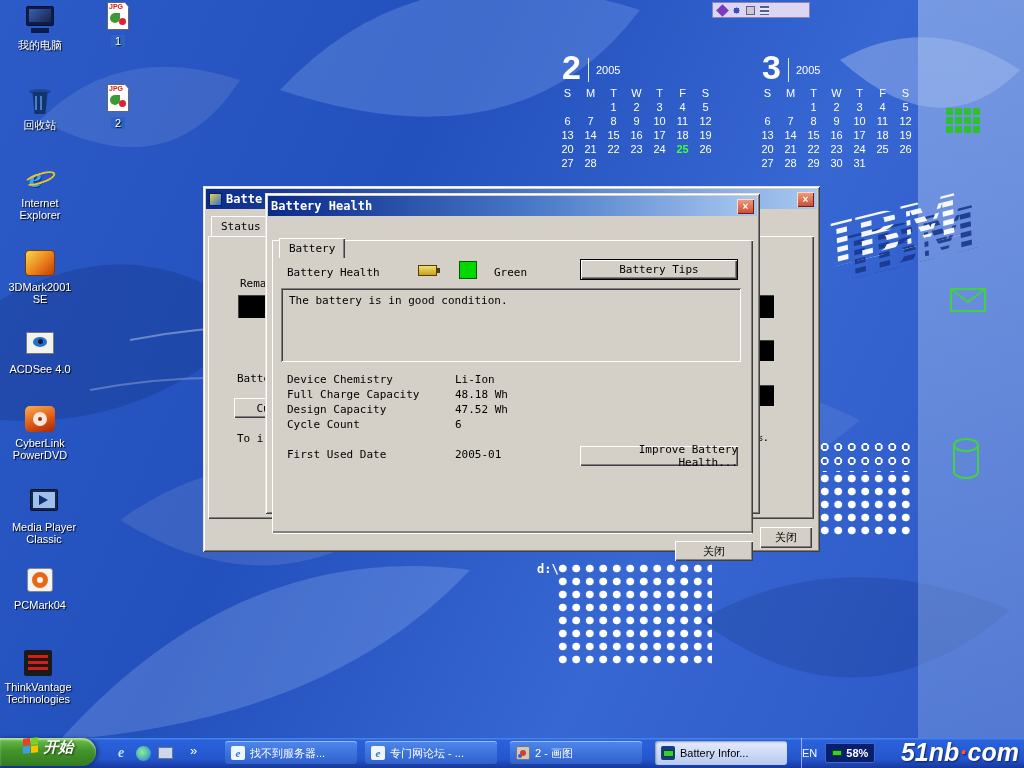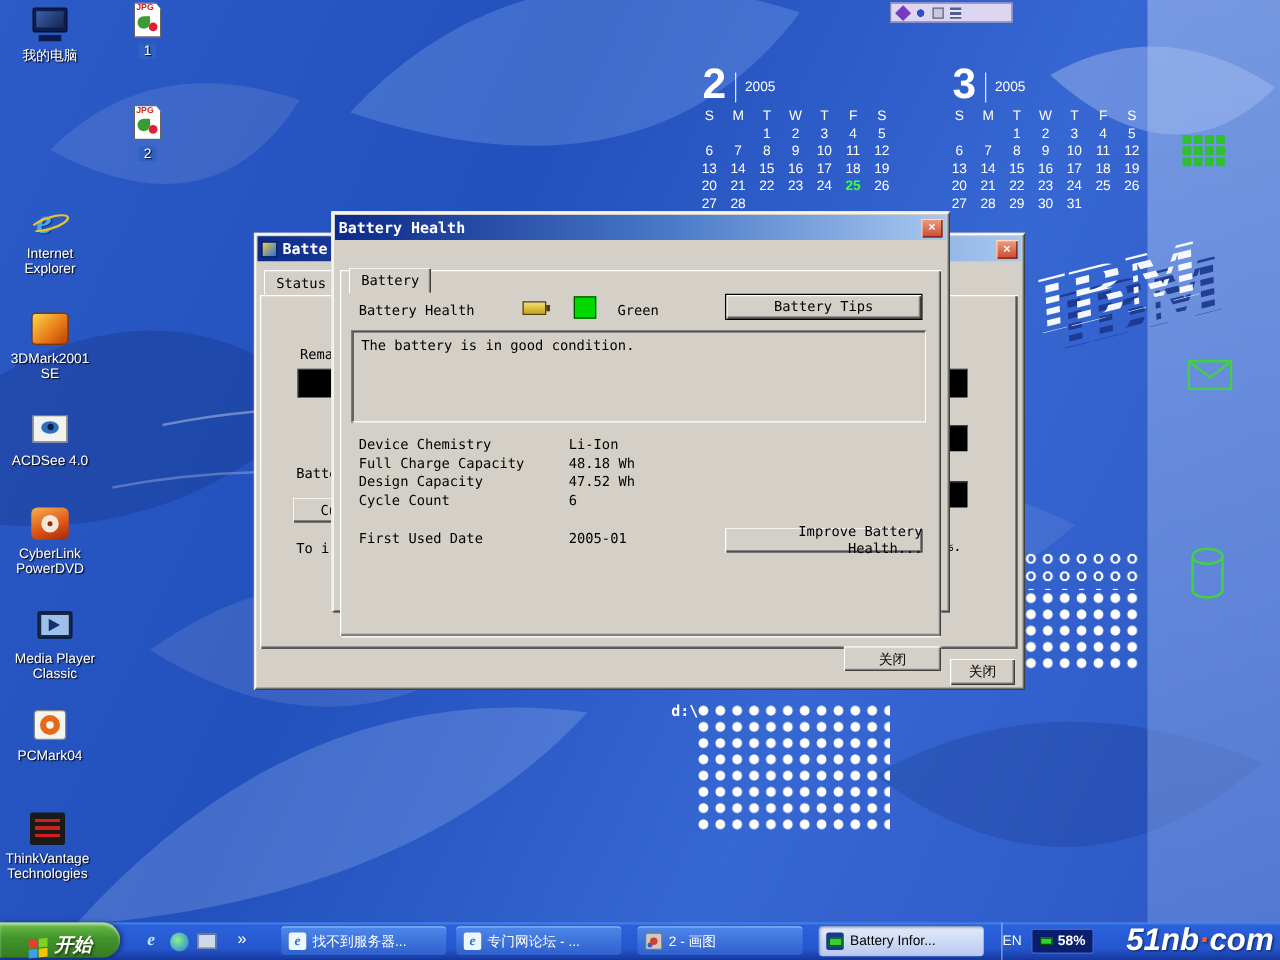--- a/index.html
+++ b/index.html
@@ -101,21 +101,21 @@
   .batt-glyph { position:absolute; width:19px; height:11px; background:linear-gradient(#f0e070,#c8a018); border:1px solid #504008; }
   .batt-glyph::after { content:""; position:absolute; right:-4px; top:2px; width:3px; height:5px; background:#504008; }
   .green-sq { position:absolute; width:18px; height:18px; background:#00d800; border:1px solid #005800; }
 
   
   .taskbar { position:absolute; left:0; bottom:0; width:1024px; height:30px; z-index:10;
     background:linear-gradient(#4a8af0 0%, #2a62dc 8%, #2456cc 70%, #16379e 100%); }
   .start-btn { position:absolute; left:0; top:0; width:96px; height:28px; border-radius:0 14px 14px 0;
     background:linear-gradient(#6cc04a 0%, #44942c 45%, #337c20 100%);
     box-shadow: inset 0 2px 2px rgba(255,255,255,.5), 2px 0 4px rgba(0,0,0,.4);
-    display:flex; align-items:flex-end; justify-content:center; gap:6px;
+    display:flex; align-items:flex-start; justify-content:center; gap:6px;
     color:#fff; font:bold italic 15px "Liberation Sans",sans-serif; text-shadow:1px 1px 2px #1a3c0e; }
   .win-flag { display:grid; grid-template-columns:7px 7px; grid-template-rows:7px 7px; gap:1px; transform:skewY(-6deg); }
   .win-flag div:nth-child(1){background:#e63e30;} .win-flag div:nth-child(2){background:#7ed321;}
   .win-flag div:nth-child(3){background:#3ca0e8;} .win-flag div:nth-child(4){background:#f5c400;}
   .ql-icon { position:absolute; top:6px; width:18px; height:18px; border-radius:3px; display:flex; align-items:center; justify-content:center; }
   .ql-e { font:bold italic 14px "Liberation Serif",serif; color:#bfe4ff; }
   .ql-media { background:radial-gradient(circle at 40% 40%, #8ef08e, #1a7ae0); border-radius:50%; width:15px; height:15px; margin:1px; }
   .ql-desk { background:#cfd8ea; width:15px; height:12px; margin:3px 1px; border:1px solid #68788e; }
   .ql-chevron { position:absolute; top:5px; color:#fff; font-size:13px; }
   .task-btn { position:absolute; top:3px; width:132px; height:24px; border-radius:3px;
@@ -307,20 +307,28 @@
   </div>
   <div class="dicon" style="left:82px; top:2px;">
     <div class="glyph g-jpg">
         <div class="page"></div>
         <div class="tag">JPG</div>
         <div class="pic1"></div>
         <div class="pic2"></div>
       </div>
     <div class="lbl lbl-sel">1</div>
   </div>
+  <div class="dicon" style="left:4px; top:86px;">
+    <div class="glyph g-bin">
+        <div class="lid"></div>
+        <div class="can"></div>
+        <div class="stripe"></div>
+      </div>
+    <div class="lbl">回收站</div>
+  </div>
   <div class="dicon" style="left:82px; top:84px;">
     <div class="glyph g-jpg">
         <div class="page"></div>
         <div class="tag">JPG</div>
         <div class="pic1"></div>
         <div class="pic2"></div>
       </div>
     <div class="lbl lbl-sel">2</div>
   </div>
   <div class="dicon" style="left:4px; top:164px;">
@@ -384,21 +392,21 @@
     <div class="blackbar" style="left:35px; top:109px; width:536px; height:23px; z-index:3;"></div>
     <div class="blackbar" style="left:340px; top:154px; width:231px; height:21px; z-index:3;"></div>
     <div class="blackbar" style="left:340px; top:199px; width:231px; height:21px; z-index:3;"></div>
     <div class="wlabel" style="left:34px; top:186px; z-index:3;">Batte</div>
     <div class="btn" style="left:31px; top:212px; width:58px; height:20px; z-index:3;">Cu</div>
     <div class="wlabel" style="left:34px; top:246px; z-index:3;">To i</div>
     <div class="wlabel" style="left:553px; top:245px; z-index:3;">%.</div>
     <div class="btn" style="left:557px; top:341px; width:52px; height:21px; z-index:3;">关闭</div>
   </div>
 
-  <div class="win" style="left:265px; top:169px; width:495px; height:321px; z-index:6;">
+  <div class="win" style="left:265px; top:193px; width:495px; height:321px; z-index:6;">
     <div class="titlebar">
       <span>Battery Health</span>
       <div class="close-btn">×</div>
     </div>
     <div class="tab" style="left:14px; top:29px;margin-top:16px;">Battery</div>
     <div class="tabpage" style="left:7px; top:47px; width:481px; height:293px;"></div>
 
     <div class="wlabel" style="left:22px; top:73px; z-index:4;">Battery Health</div>
     <div class="batt-glyph" style="left:153px; top:72px; z-index:4;"></div>
     <div class="green-sq" style="left:194px; top:68px; z-index:4;"></div>

